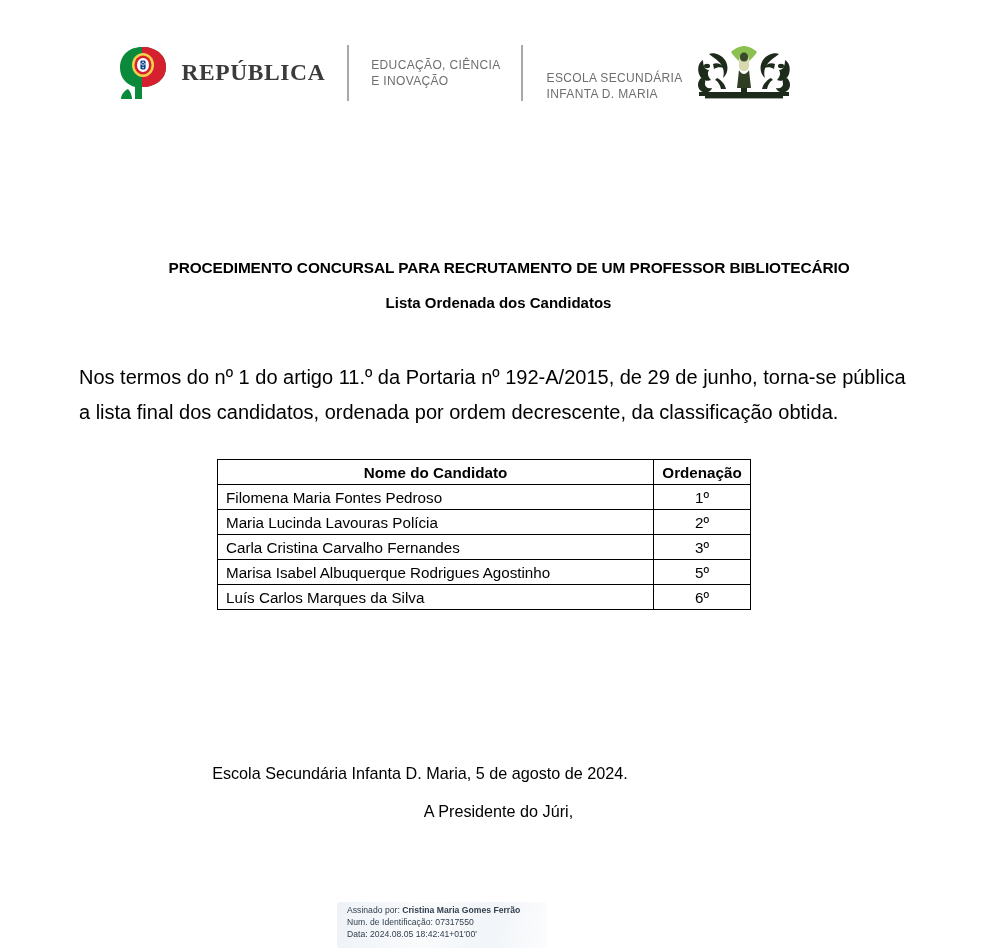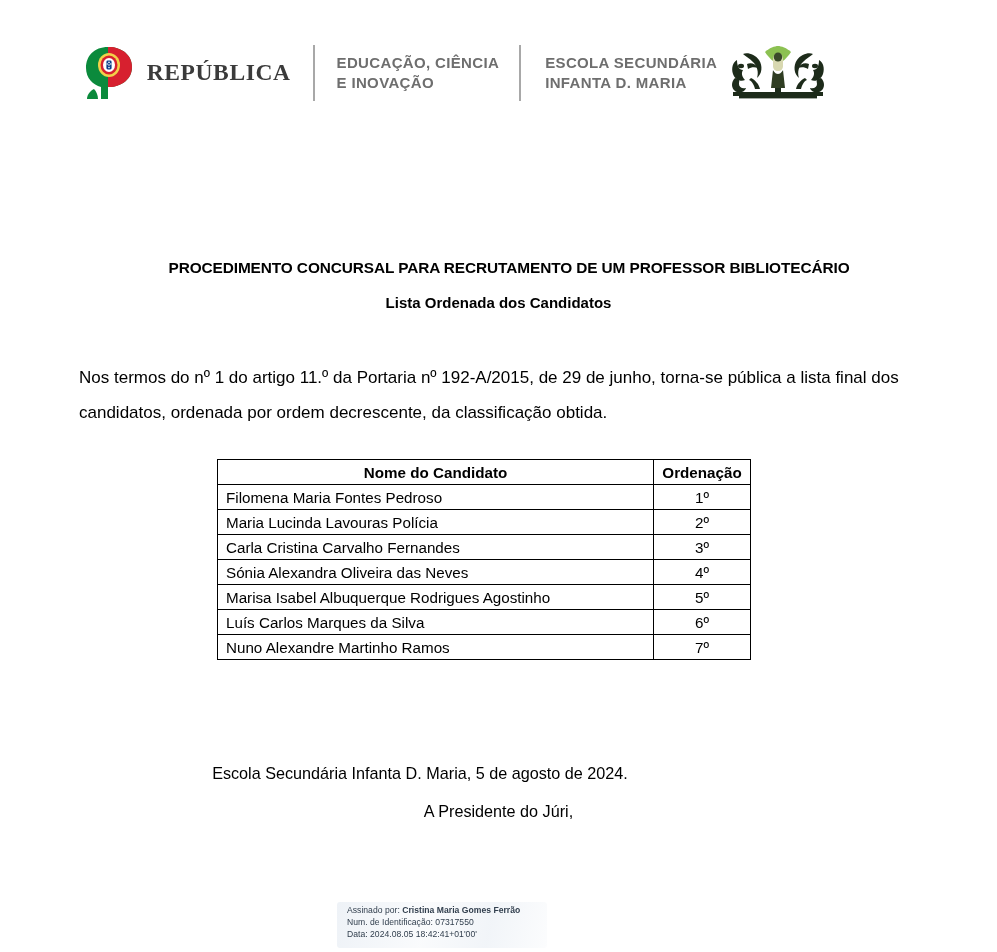--- a/index.html
+++ b/index.html
@@ -74,30 +74,30 @@
   .ministry-block,
   .school-block {
     display: flex;
     flex-direction: column;
     justify-content: center;
     line-height: 1.35;
   }
 
   .ministry-block span,
   .school-block span {
-    font-size: 15px;
-    font-weight: 700;
+    font-size: 12px;
+    font-weight: 400;
     letter-spacing: 0.35px;
     color: #6e6e6e;
     white-space: nowrap;
   }
 
   .school-group {
     display: flex;
-    align-items: center;
+    align-items: flex-end;
     gap: 12px;
   }
 
   .crest-emblem {
     width: 98px;
     height: 58px;
     flex: none;
     display: block;
   }
 
@@ -125,21 +125,21 @@
     font-weight: 700;
     color: #000;
   }
 
   
   .body-paragraph {
     position: absolute;
     left: 79px;
     top: 360px;
     width: 840px;
-    font-size: 17px;
+    font-size: 20px;
     line-height: 35px;
     color: #000;
     text-align: left;
   }
 
   
   .candidates-table {
     position: absolute;
     left: 217px;
     top: 459px;
@@ -324,34 +324,26 @@
     </tr>
     <tr>
       <td class="name-cell">Maria Lucinda Lavouras Polícia</td>
       <td class="rank-cell">2º</td>
     </tr>
     <tr>
       <td class="name-cell">Carla Cristina Carvalho Fernandes</td>
       <td class="rank-cell">3º</td>
     </tr>
     <tr>
-      <td class="name-cell">Sónia Alexandra Oliveira das Neves</td>
-      <td class="rank-cell">4º</td>
-    </tr>
-    <tr>
       <td class="name-cell">Marisa Isabel Albuquerque Rodrigues Agostinho</td>
       <td class="rank-cell">5º</td>
     </tr>
     <tr>
       <td class="name-cell">Luís Carlos Marques da Silva</td>
       <td class="rank-cell">6º</td>
-    </tr>
-    <tr>
-      <td class="name-cell">Nuno Alexandre Martinho Ramos</td>
-      <td class="rank-cell">7º</td>
     </tr>
   </tbody>
 </table>
 
 <div class="closing-place">Escola Secundária Infanta D. Maria, 5 de agosto de 2024.</div>
 
 <div class="closing-role">A Presidente do Júri,</div>
 
 <div class="signature-watermark"></div>
 

